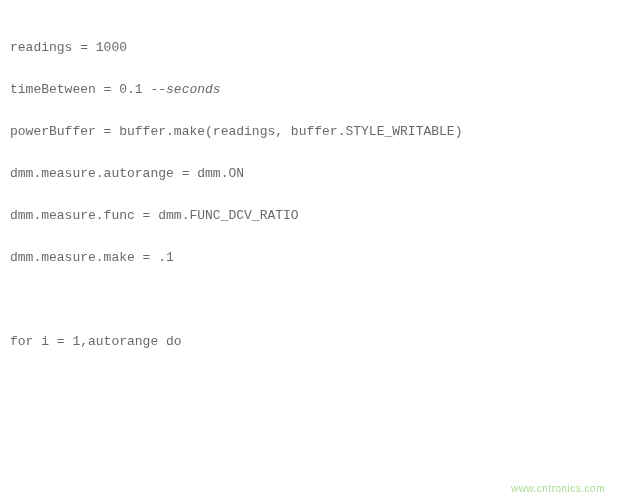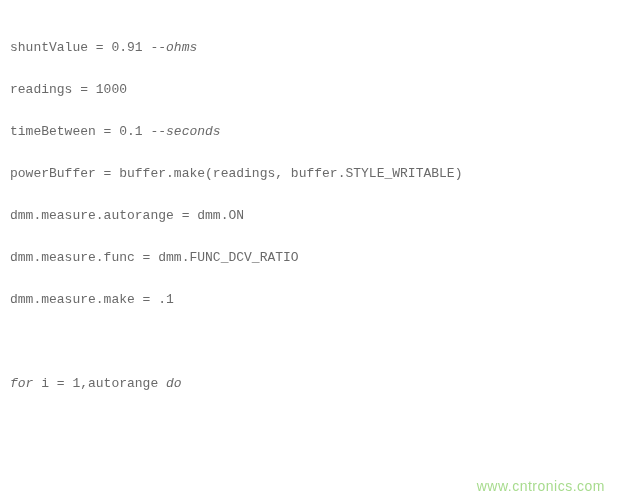--- a/index.html
+++ b/index.html
@@ -19,41 +19,39 @@
     color: #6a6a6a;
     white-space: pre;
   }
   .line {
     display: block;
   }
   .comment {
     font-style: italic;
   }
   .kw {
-    font-style: italic;
   }
   .indent {
     display: inline-block;
     width: 36px;
   }
   .watermark {
     position: absolute;
     right: 22px;
     bottom: 8px;
     font-family: Arial, sans-serif;
-    font-size: 14px;
+    font-size: 10px;
     color: rgba(120, 200, 80, 0.65);
     letter-spacing: 0.5px;
   }
 </style>
 </head>
 <body>
 
 <div class="code-container">
-<span class="line"><span>shuntValue = 0.91 </span><span class="comment">--ohms</span></span>
 <span class="line"><span>readings = 1000</span></span>
 <span class="line"><span>timeBetween = 0.1 </span><span class="comment">--seconds</span></span>
 <span class="line"><span>powerBuffer = buffer.make(readings, buffer.STYLE_WRITABLE)</span></span>
 <span class="line"><span>dmm.measure.autorange = dmm.ON</span></span>
 <span class="line"><span>dmm.measure.func = dmm.FUNC_DCV_RATIO</span></span>
 <span class="line"><span>dmm.measure.make = .1</span></span>
 <span class="line"> </span>
 <span class="line"><span class="kw">for</span><span> i = 1,autorange </span><span class="kw">do</span></span>
 <span class="line"><span class="indent"></span></span>
 

